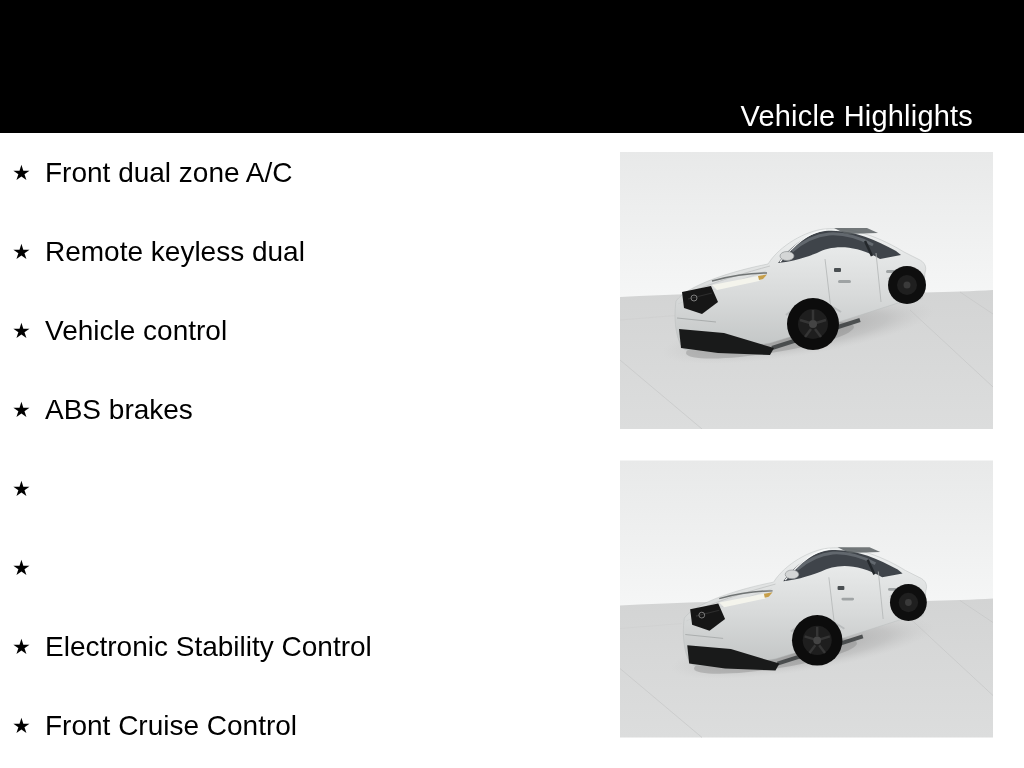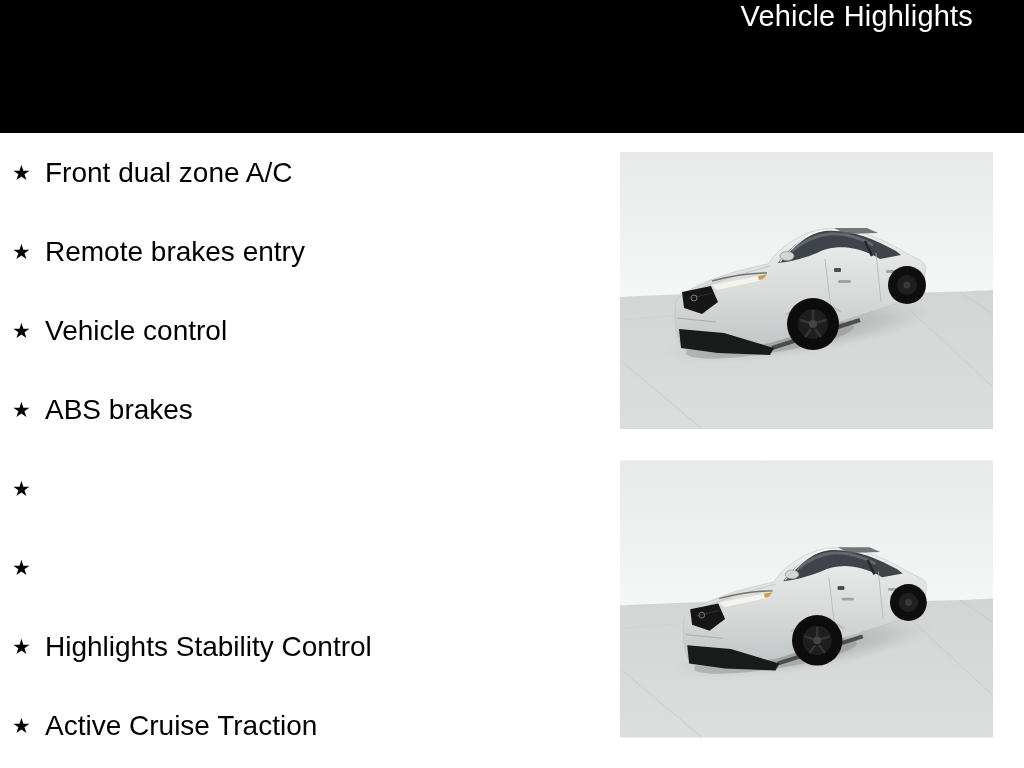--- a/index.html
+++ b/index.html
@@ -12,21 +12,21 @@
     overflow: hidden;
     font-family: "Liberation Sans", "DejaVu Sans", sans-serif;
   }
   .header {
     position: absolute;
     top: 0; left: 0;
     width: 1024px;
     height: 133px;
     background: #000000;
     display: flex;
-    align-items: flex-start;
+    align-items: flex-end;
     justify-content: flex-end;
   }
   .header-title {
     color: #ffffff;
     font-size: 29px;
     letter-spacing: 0.2px;
     margin-right: 51px;
     font-weight: 400;
   }
   .feature-list {
@@ -72,43 +72,43 @@
     <span class="header-title">Vehicle Highlights</span>
   </div>
 
   <ul class="feature-list">
     <li class="feature-item">
       <span class="star-bullet">★</span>
       <span>Front dual zone A/C</span>
     </li>
     <li class="feature-item">
       <span class="star-bullet">★</span>
-      <span>Remote brakes entry</span>
+      <span>Remote keyless dual</span>
     </li>
     <li class="feature-item">
       <span class="star-bullet">★</span>
       <span>Vehicle control</span>
     </li>
     <li class="feature-item">
       <span class="star-bullet">★</span>
       <span>ABS brakes</span>
     </li>
     <li class="feature-item">
       <span class="star-bullet">★</span>
     </li>
     <li class="feature-item">
       <span class="star-bullet">★</span>
     </li>
     <li class="feature-item">
       <span class="star-bullet">★</span>
-      <span>Highlights Stability Control</span>
-    </li>
-    <li class="feature-item">
-      <span class="star-bullet">★</span>
-      <span>Active Cruise Traction</span>
+      <span>Electronic Stability Control</span>
+    </li>
+    <li class="feature-item">
+      <span class="star-bullet">★</span>
+      <span>Front Cruise Control</span>
     </li>
   </ul>
 
   <div class="photo photo-top">
     <svg viewBox="0 0 373 277">
       <defs>
         <linearGradient id="bgGrad" x1="0" y1="0" x2="0" y2="1">
           <stop offset="0%" stop-color="#e8e9e9"></stop>
           <stop offset="60%" stop-color="#f7f8f8"></stop>
           <stop offset="100%" stop-color="#fdfdfd"></stop>

